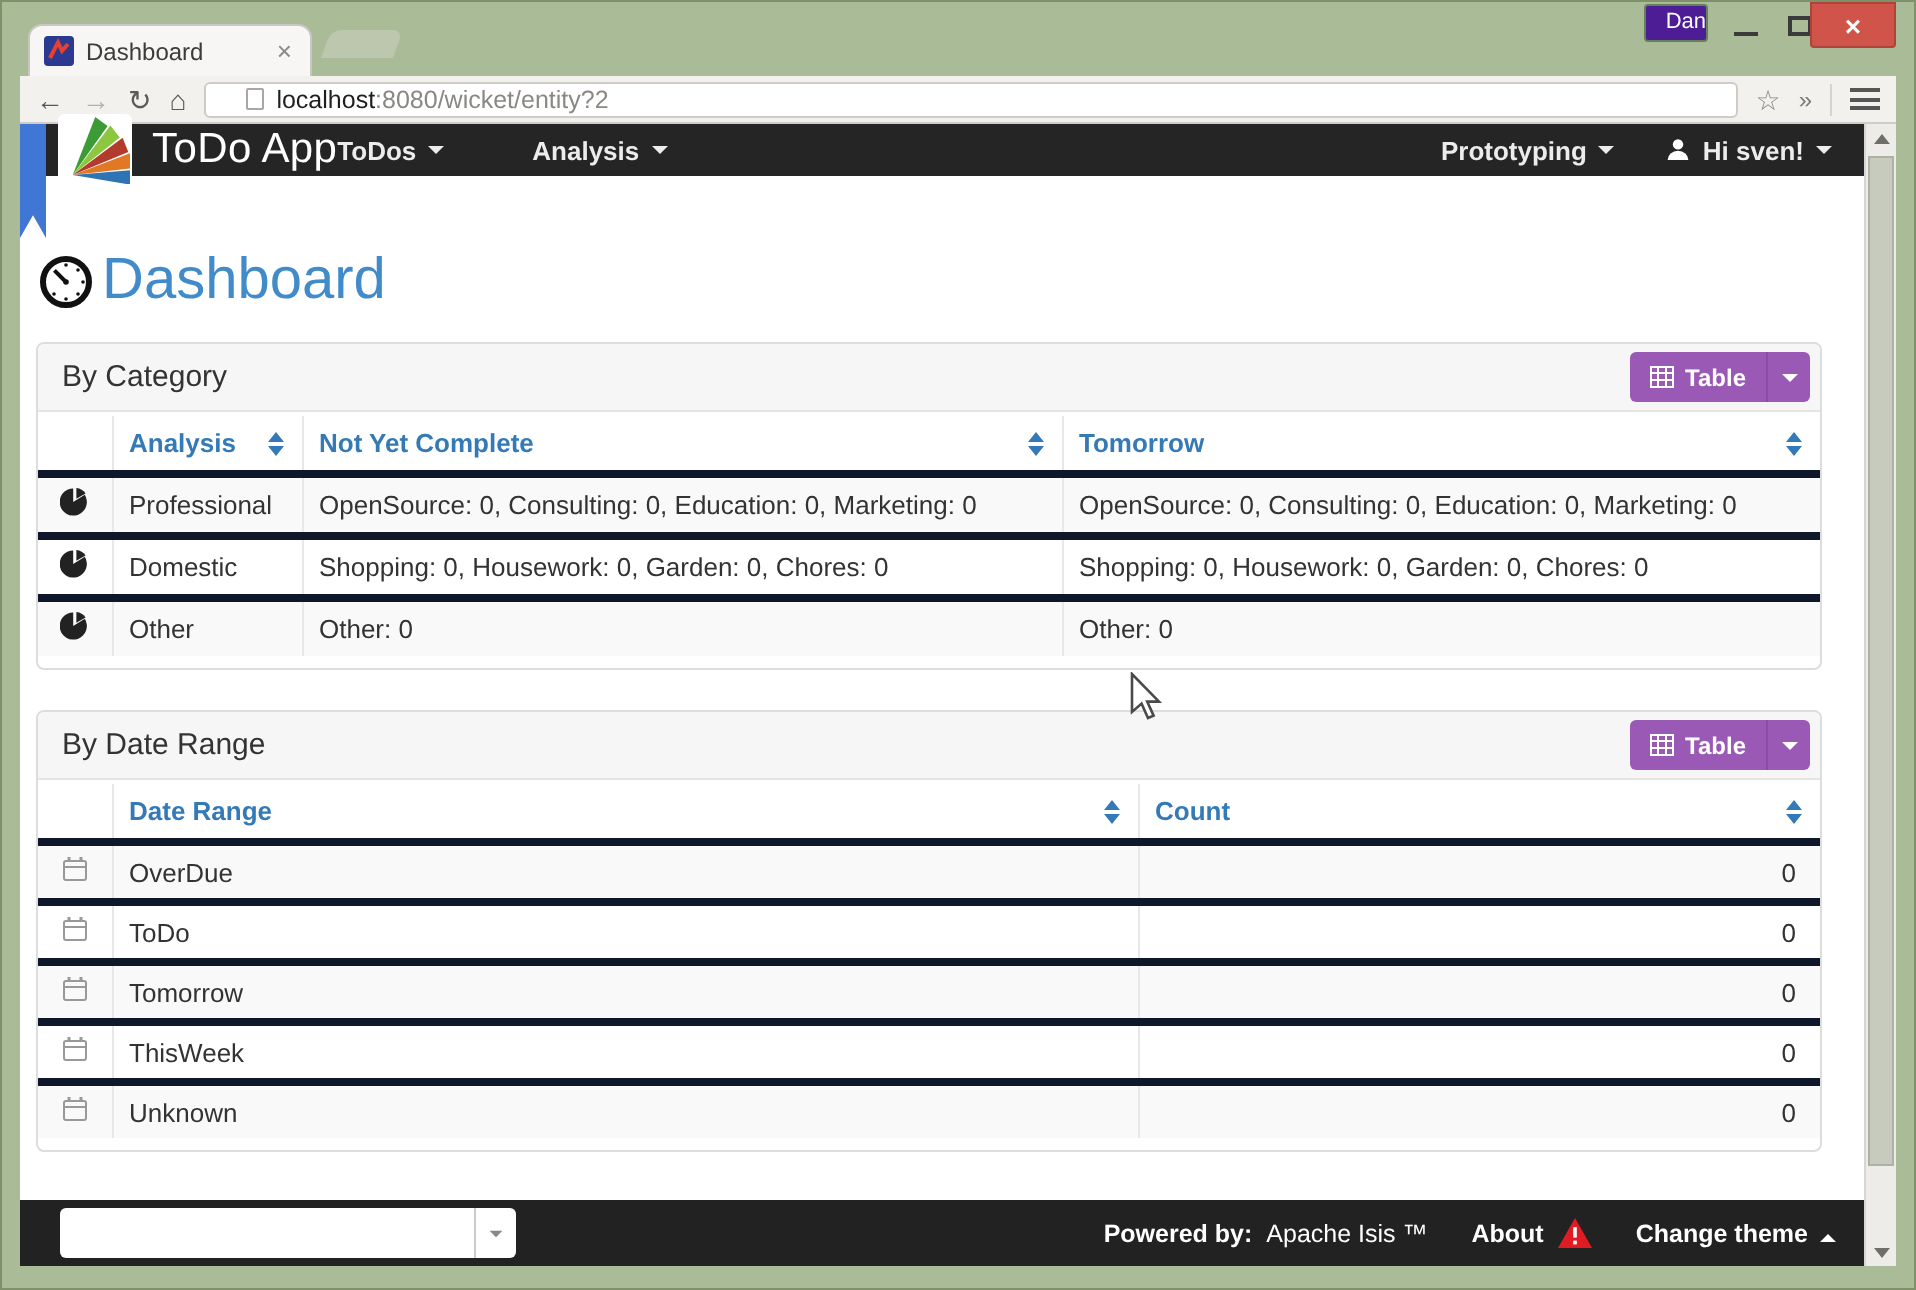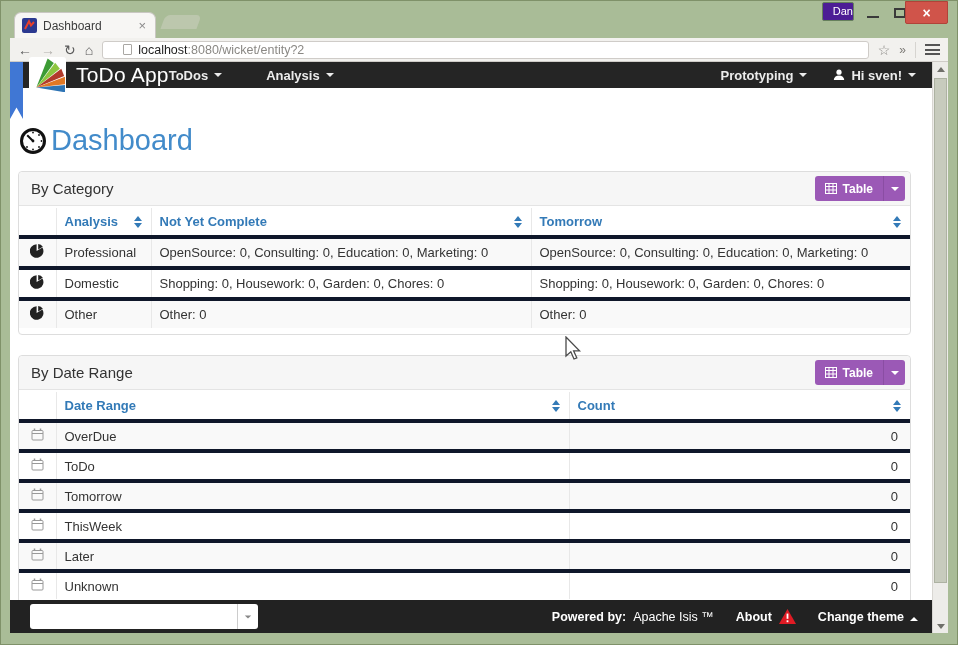--- a/index.html
+++ b/index.html
@@ -371,30 +371,20 @@
                 <td>ThisWeek</td>
                 <td class="num">0</td>
               </tr>
               <tr>
                 <td class="cell-icon"><svg width="13" height="13" viewBox="0 0 13 13">
                       <rect x="1" y="2.5" width="11" height="9.5" rx="1" fill="none" stroke="#999"></rect>
                       <line x1="1" y1="5.5" x2="12" y2="5.5" stroke="#999"></line>
                       <line x1="3.5" y1="0.5" x2="3.5" y2="3" stroke="#999" stroke-width="1.5"></line>
                       <line x1="9.5" y1="0.5" x2="9.5" y2="3" stroke="#999" stroke-width="1.5"></line>
                     </svg></td>
-                <td>Later</td>
-                <td class="num">0</td>
-              </tr>
-              <tr>
-                <td class="cell-icon"><svg width="13" height="13" viewBox="0 0 13 13">
-                      <rect x="1" y="2.5" width="11" height="9.5" rx="1" fill="none" stroke="#999"></rect>
-                      <line x1="1" y1="5.5" x2="12" y2="5.5" stroke="#999"></line>
-                      <line x1="3.5" y1="0.5" x2="3.5" y2="3" stroke="#999" stroke-width="1.5"></line>
-                      <line x1="9.5" y1="0.5" x2="9.5" y2="3" stroke="#999" stroke-width="1.5"></line>
-                    </svg></td>
                 <td>Unknown</td>
                 <td class="num">0</td>
               </tr>
             </tbody>
           </table>
         </div>
       </div>
 
       <div class="footerbar">
         <div class="f-select">

